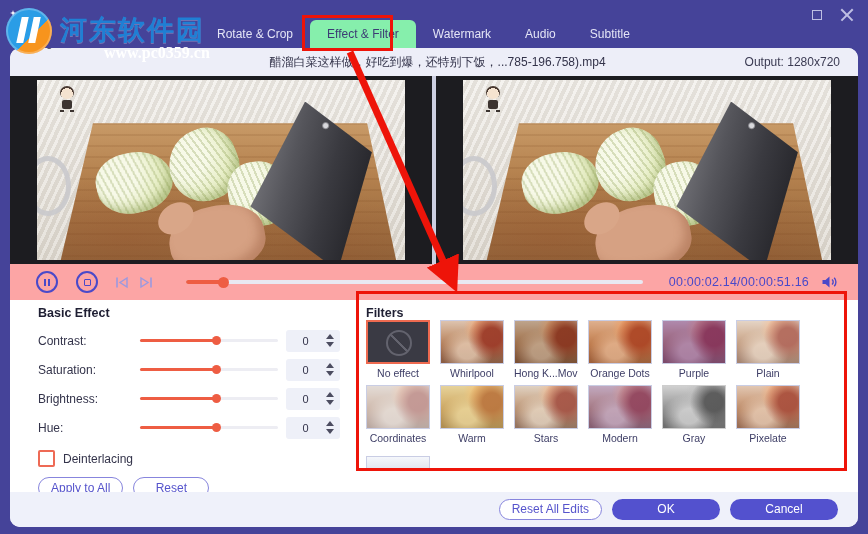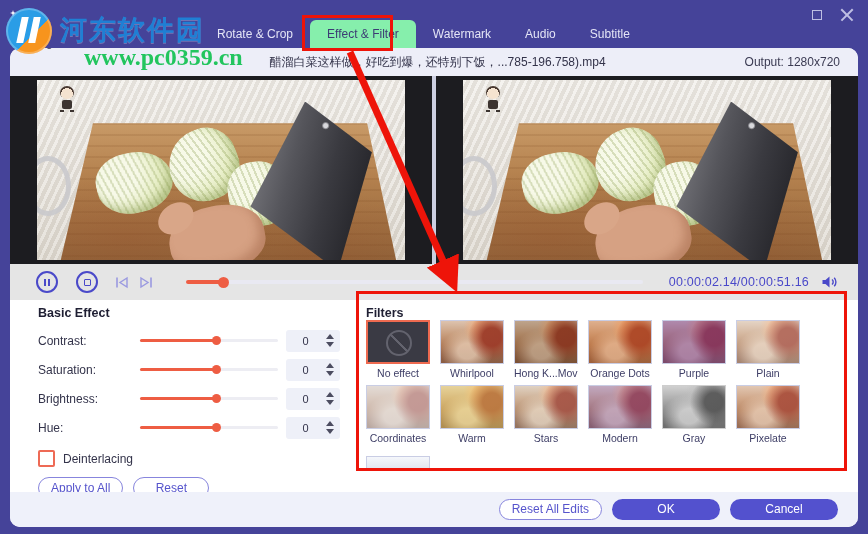--- a/index.html
+++ b/index.html
@@ -24,21 +24,21 @@
   
   .logo{position:absolute;left:4px;top:4px;z-index:40;pointer-events:none;}
   .logo-circle{position:absolute;left:2px;top:4px;width:46px;height:46px;border-radius:50%;
     background:linear-gradient(135deg,#2a9de6 0 58%,#f7941d 58%);box-shadow:0 0 0 2px rgba(255,255,255,.25) inset;}
   .logo-circle::before{content:"";position:absolute;left:13px;top:9px;width:7px;height:26px;background:#fff;transform:skewX(-12deg);}
   .logo-circle::after{content:"";position:absolute;left:25px;top:9px;width:7px;height:26px;background:#fff;transform:skewX(-12deg);}
   .logo-star{position:absolute;left:6px;top:6px;width:6px;height:6px;background:#fff;
     clip-path:polygon(50% 0,62% 38%,100% 50%,62% 62%,50% 100%,38% 62%,0 50%,38% 38%);}
   .logo-name{position:absolute;left:56px;top:8px;font-size:27px;font-weight:bold;color:#1f7fd4;
     text-shadow:0 1px 0 rgba(255,255,255,.25);white-space:nowrap;letter-spacing:2px;}
-  .logo-url{position:absolute;left:80px;top:40px;font-size:24px;font-weight:bold;color:#22c55e;
+  .logo-url{position:absolute;left:100px;top:40px;font-size:16px;font-weight:bold;color:#ffffff;
     font-family:"Liberation Serif","DejaVu Serif",serif;white-space:nowrap;}
   
   .panel{position:absolute;left:10px;top:48px;width:848px;height:479px;background:#fff;border-radius:10px;overflow:hidden;z-index:1;}
   .preview-header{position:absolute;left:0;top:0;width:100%;height:28px;background:#edeef8;
     display:flex;align-items:center;font-size:12px;color:#3a3a52;box-sizing:border-box;padding:0 18px 0 20px;}
   .ph-left{display:flex;align-items:center;gap:28px;flex-direction:column;}
   .eye-icon{display:inline-block;line-height:0;cursor:pointer;}
   .ph-title{flex:1;text-align:center;color:#33334a;font-size:12px;white-space:nowrap;overflow:hidden;}
   .ph-right{white-space:nowrap;}
   
@@ -78,21 +78,21 @@
     background:#d9a688;border-radius:50%;transform:rotate(-25deg);}
   .pot-handle{position:absolute;left:-12px;top:42%;width:36px;height:50px;border:5px solid #c9c9cc;
     border-radius:50%;opacity:.9;}
   .mascot{position:absolute;left:22px;top:6px;width:16px;height:26px;}
   .mascot-head{position:absolute;left:1px;top:0;width:14px;height:13px;border-radius:50%;
     background:radial-gradient(circle at 50% 62%,#f5e3d0 0 55%,#4a3a32 56%);}
   .mascot-body{position:absolute;left:3px;top:14px;width:10px;height:9px;background:#3c3430;border-radius:2px;}
   .mascot-feet{position:absolute;left:1px;top:24px;width:14px;height:2px;
     background:linear-gradient(90deg,#3c3430 0 30%,rgba(0,0,0,0) 30% 70%,#3c3430 70%);}
   
-  .playback{position:absolute;left:0;top:216px;width:100%;height:36px;background:#e5e5e5;
+  .playback{position:absolute;left:0;top:216px;width:100%;height:36px;background:#fca5a5;
     display:flex;align-items:center;box-sizing:border-box;padding:0 20px 0 26px;}
   .pb-btn{width:22px;height:22px;border:2px solid #4a49c9;border-radius:50%;box-sizing:border-box;
     position:relative;cursor:pointer;flex:none;}
   .pb-pause{margin-right:18px;}
   .pb-pause::before,.pb-pause::after{content:"";position:absolute;top:5.5px;width:2px;height:7px;background:#4a49c9;}
   .pb-pause::before{left:6px;} .pb-pause::after{left:10px;}
   .pb-stop{margin-right:16px;}
   .pb-stop::before{content:"";position:absolute;left:5.5px;top:5.5px;width:7px;height:7px;border:1.6px solid #4a49c9;box-sizing:border-box;border-radius:1px;}
   .frame-btn{flex:none;line-height:0;cursor:pointer;margin-right:8px;color:#9a99e0;}
   .pb-slider{flex:1;height:4px;background:#e9e9f2;border-radius:2px;position:relative;margin:0 26px 0 24px;cursor:pointer;}

